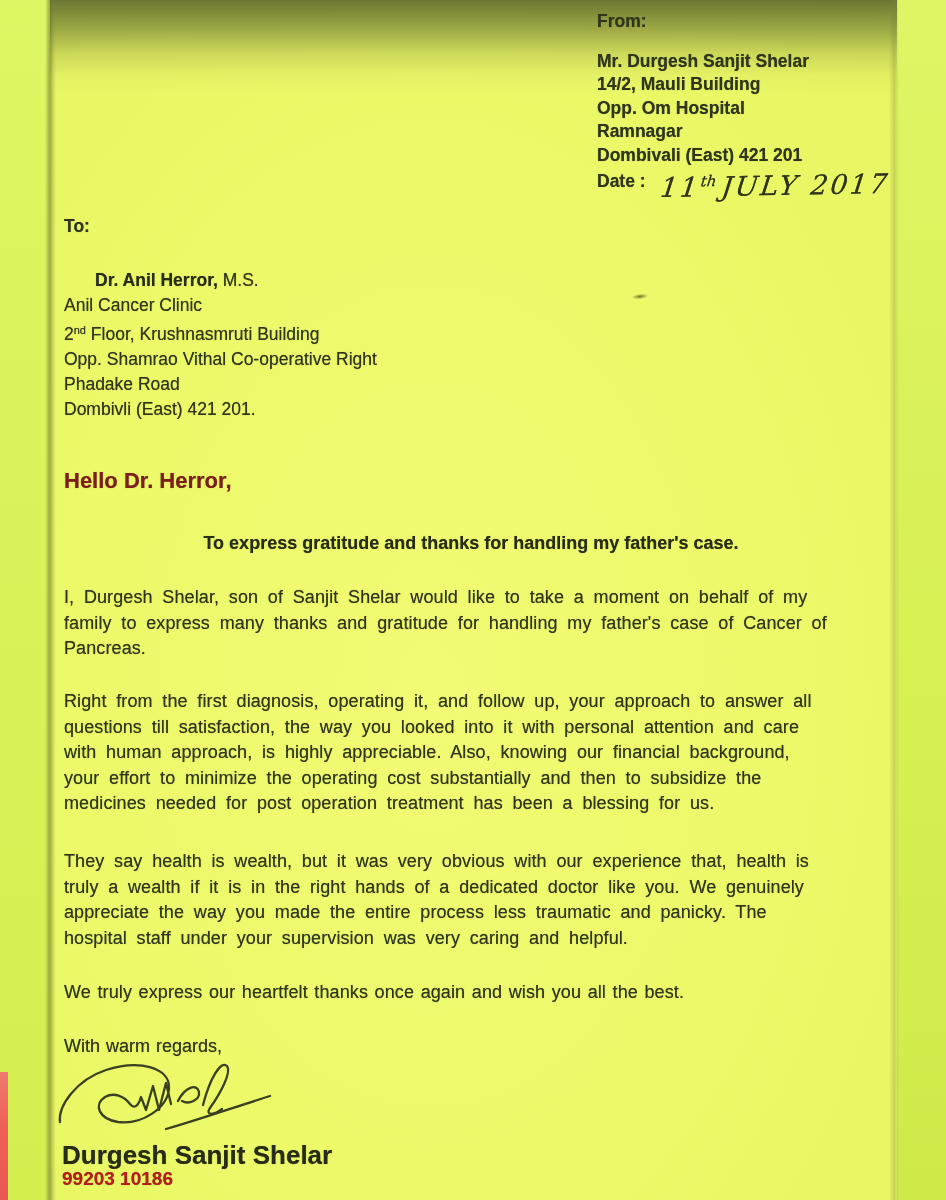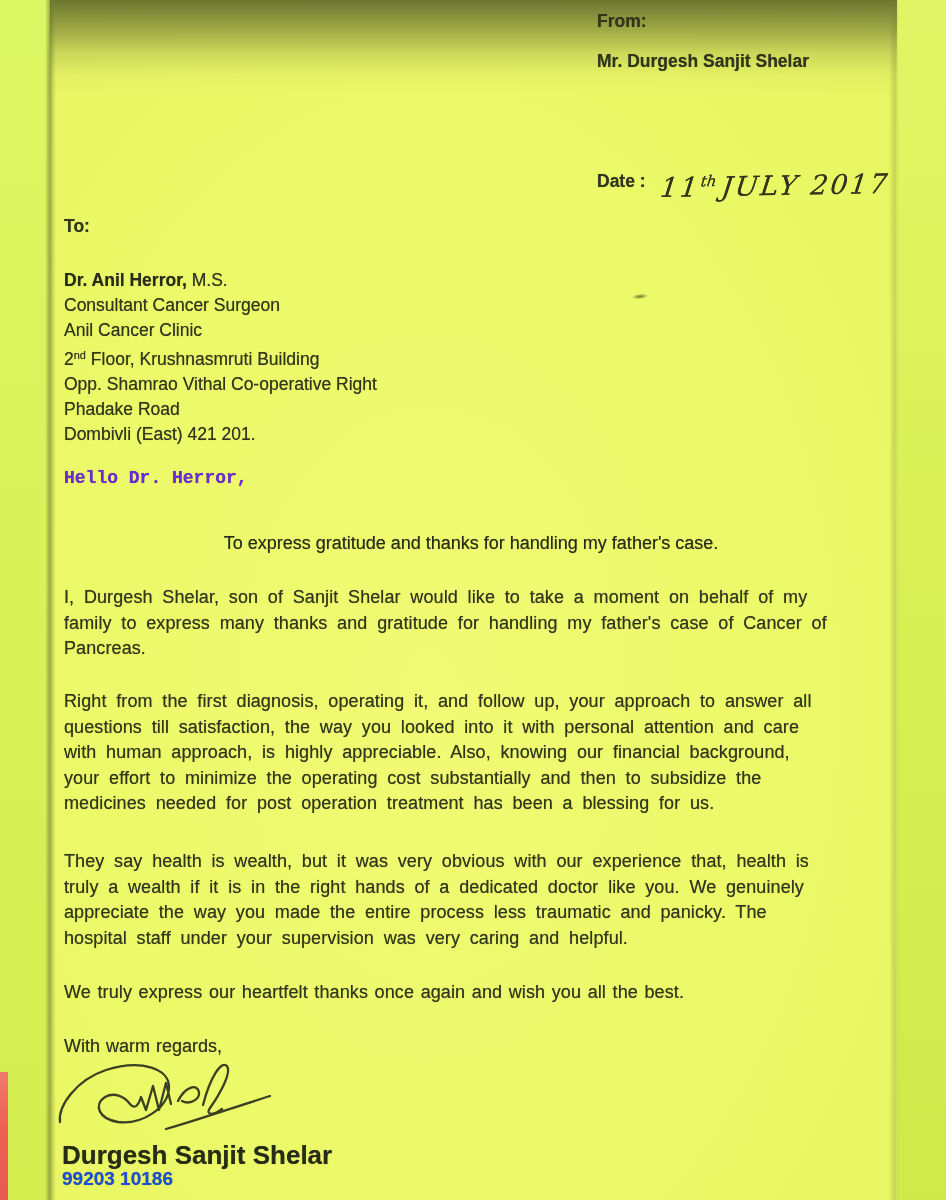--- a/index.html
+++ b/index.html
@@ -24,53 +24,53 @@
   .edge-left{position:absolute;left:45px;top:0;width:11px;height:1200px;pointer-events:none;
     background:linear-gradient(90deg, rgba(104,118,44,0) 0%, rgba(96,110,40,0.55) 45%,
       rgba(120,134,52,0.28) 72%, rgba(140,152,62,0) 100%);}
   .edge-right{position:absolute;left:889px;top:0;width:10px;height:1200px;pointer-events:none;
     background:linear-gradient(90deg, rgba(150,160,70,0) 0%, rgba(118,130,54,0.30) 55%, rgba(160,170,80,0) 100%);}
   .red-strip{position:absolute;left:0;top:1072px;width:8px;height:128px;
     background:linear-gradient(180deg,#f07a6d 0%,#ed6054 45%,#e85a50 100%);
     filter:blur(0.4px);}
 
   .txt{position:absolute;color:#30351c;text-shadow:0 0 0.7px rgba(48,53,30,0.65);}
-  .b{font-weight:bold;color:#282d17;}
+  .b{font-weight:bold;color:#282d17;margin-left:31px;}
   .pre{white-space:pre-line;}
 
   .from-block{left:597px;top:10px;font-size:17.5px;line-height:23.5px;}
   .from-label{font-weight:bold;margin-bottom:16px;}
   .from-lines{font-weight:bold;}
 
   .date-row{left:597px;top:170px;font-size:17.5px;}
   .date-label{font-weight:bold;vertical-align:8px;}
   .hand{display:inline-block;font-family:"DejaVu Serif", serif;font-style:italic;
     font-size:27px;letter-spacing:2.5px;color:#31361b;transform:skewX(-8deg) rotate(-1deg);
     margin-left:10px;text-shadow:0 0 0.6px rgba(49,54,27,0.8);}
   .hand sup{font-size:15px;vertical-align:10px;letter-spacing:0;}
   .hand .my{margin-left:6px;}
 
   .to-block{left:64px;top:214px;font-size:17.5px;line-height:25px;}
   .to-label{font-weight:bold;margin-bottom:29px;}
   sup.ord{font-size:11px;vertical-align:6px;}
 
-  .greeting{left:64px;top:468px;font-size:18px;font-weight:bold;color:#6d28d9;font-family:Liberation Mono, monospace;}
-  .subject{left:60px;top:533px;width:822px;text-align:center;font-size:18px;font-weight:normal;color:#282d17;}
+  .greeting{left:64px;top:468px;font-size:22px;font-weight:bold;color:#7f1d1d;}
+  .subject{left:60px;top:533px;width:822px;text-align:center;font-size:18px;font-weight:bold;color:#282d17;}
 
   .para{left:64px;width:820px;font-size:18px;line-height:25.5px;word-spacing:4.6px;letter-spacing:0.1px;}
   .p1{top:585px;}
   .p2{top:689px;}
   .p3{top:849px;}
   .p4{top:980px;word-spacing:1.5px;}
   .closing{left:64px;top:1036px;font-size:18px;word-spacing:1px;}
 
   .sig-svg{position:absolute;left:48px;top:1056px;width:230px;height:95px;}
   .sig-svg path{fill:none;stroke:#3a4022;stroke-width:2.3;stroke-linecap:round;stroke-linejoin:round;}
   .sign-name{left:62px;top:1140px;font-size:26px;font-weight:bold;color:#272c16;}
-  .phone{left:62px;top:1168px;font-size:19px;font-weight:bold;color:#1d4ed8;}
+  .phone{left:62px;top:1168px;font-size:19px;font-weight:bold;color:#b91c1c;}
 
   .artifact-dash{position:absolute;left:632px;top:294px;width:16px;height:5px;border-radius:50%;
     background:radial-gradient(ellipse, rgba(66,76,32,0.75) 0%, rgba(66,76,32,0) 75%);
     transform:rotate(-6deg);}
 </style>
 </head>
 <body>
 
 <div class="page">
 
@@ -79,31 +79,34 @@
   <div class="paper"></div>
   <div class="paper-top-shade"></div>
   <div class="edge-left"></div>
   <div class="edge-right"></div>
   <div class="red-strip"></div>
   <div class="artifact-dash"></div>
 
   <div class="txt from-block">
     <div class="from-label">From:</div>
     <div class="from-lines">Mr. Durgesh Sanjit Shelar</div>
+    <div class="from-lines pre">14/2, Mauli Building
+Opp. Om Hospital
+Ramnagar
+Dombivali (East) 421 201</div>
   </div>
 
   <div class="txt date-row">
     <span class="date-label">Date :</span>
     <span class="hand"><span>11</span><sup>th</sup><span class="my">JULY 2017</span></span>
   </div>
 
   <div class="txt to-block">
     <div class="to-label">To:</div>
     <div><span class="b">Dr. Anil Herror,</span><span> M.S.</span></div>
-    <div>Consultant Cancer Surgeon</div>
     <div>Anil Cancer Clinic</div>
     <div><span>2</span><sup class="ord">nd</sup><span> Floor, Krushnasmruti Building</span></div>
     <div>Opp. Shamrao Vithal Co-operative Right</div>
     <div>Phadake Road</div>
     <div>Dombivli (East) 421 201.</div>
   </div>
 
   <div class="txt greeting">Hello Dr. Herror,</div>
 
   <div class="txt subject">To express gratitude and thanks for handling my father's case.</div>

